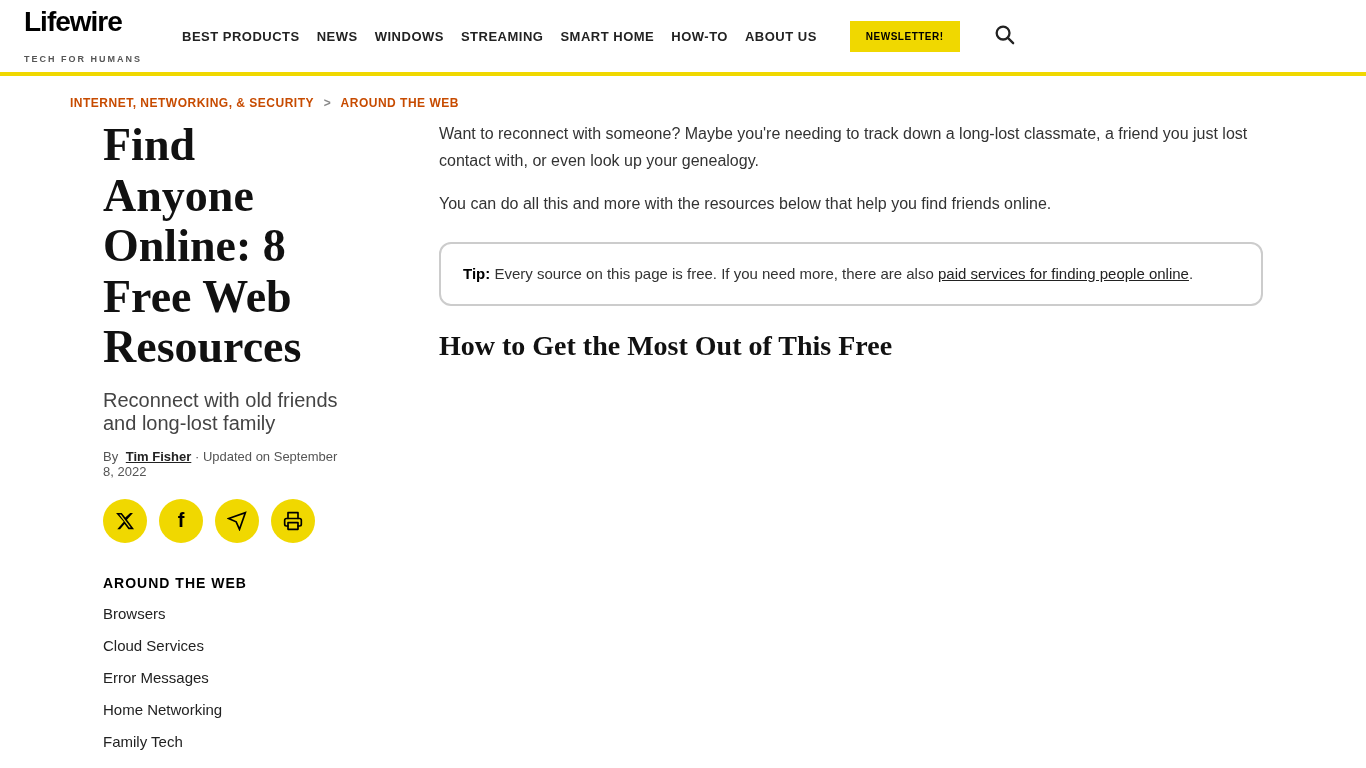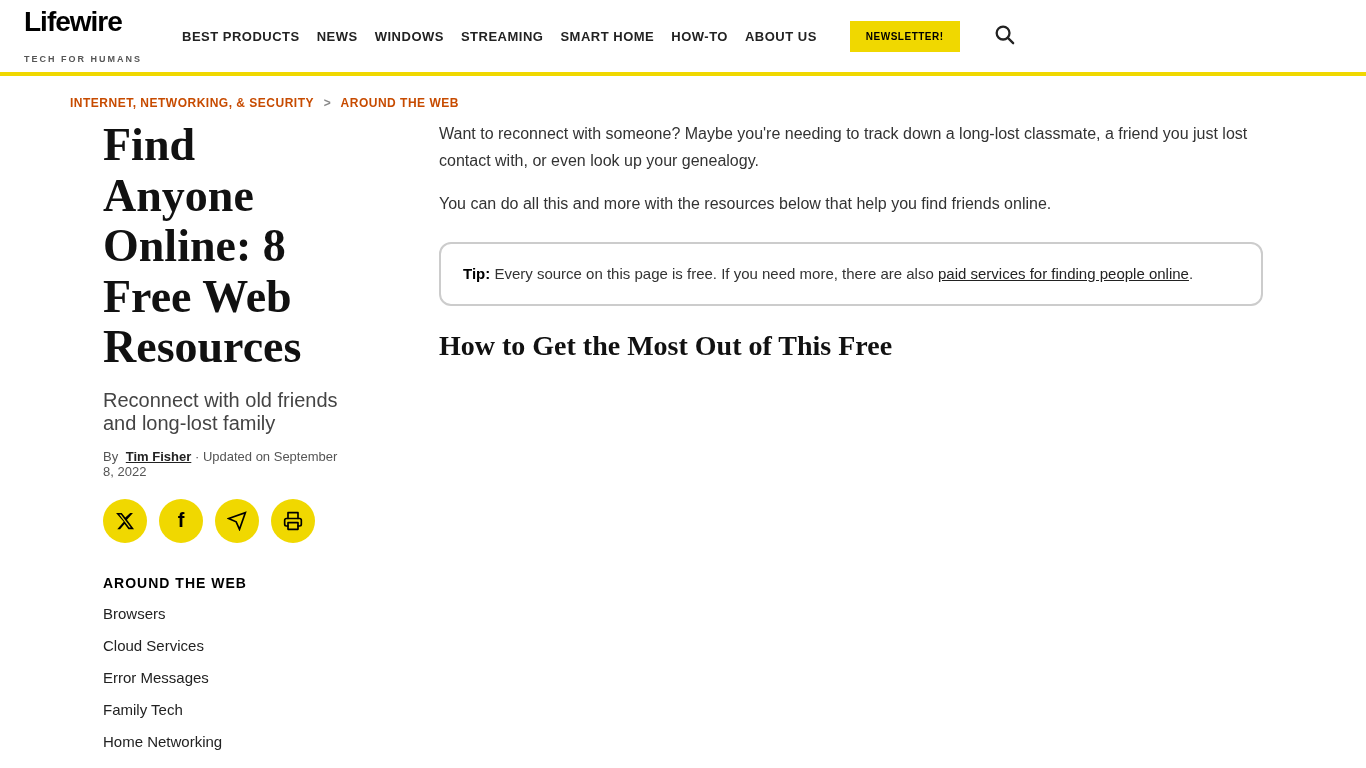--- a/index.html
+++ b/index.html
@@ -287,22 +287,22 @@
           <rect x="6" y="14" width="12" height="8"></rect>
         </svg>
       </div>
     </div>
 
     <div class="sidebar-section-title">AROUND THE WEB</div>
     <ul class="sidebar-links">
       <li><a href="#">Browsers</a></li>
       <li><a href="#">Cloud Services</a></li>
       <li><a href="#">Error Messages</a></li>
+      <li><a href="#">Home Networking</a></li>
       <li><a href="#">Family Tech</a></li>
-      <li><a href="#">Home Networking</a></li>
 
     </ul>
   </aside>
 
   <article id="main-article">
     <div id="article-body">
       <p>Want to reconnect with someone? Maybe you're needing to track down a long-lost classmate, a friend you just lost contact with, or even look up your genealogy.</p>
       <p>You can do all this and more with the resources below that help you find friends online.</p>
 
       <div class="tip-box">

